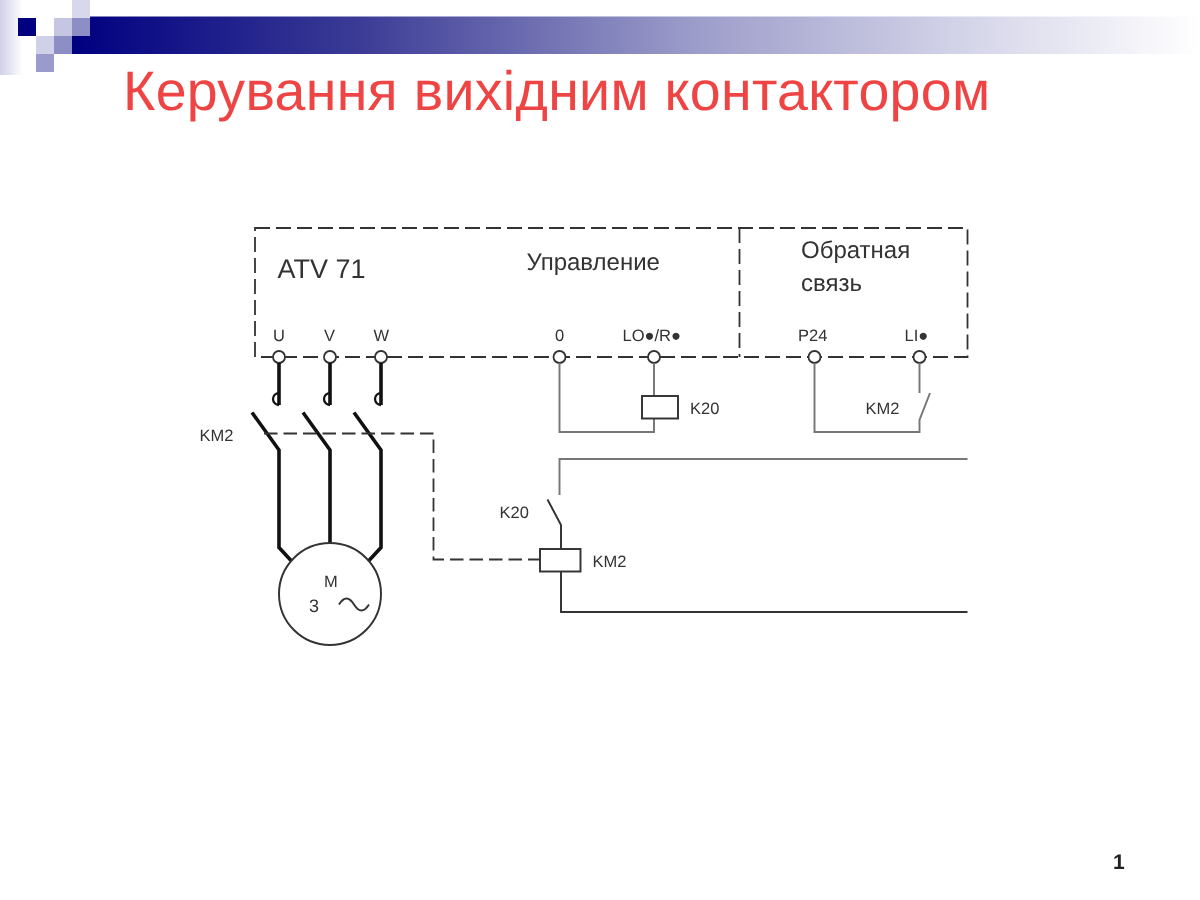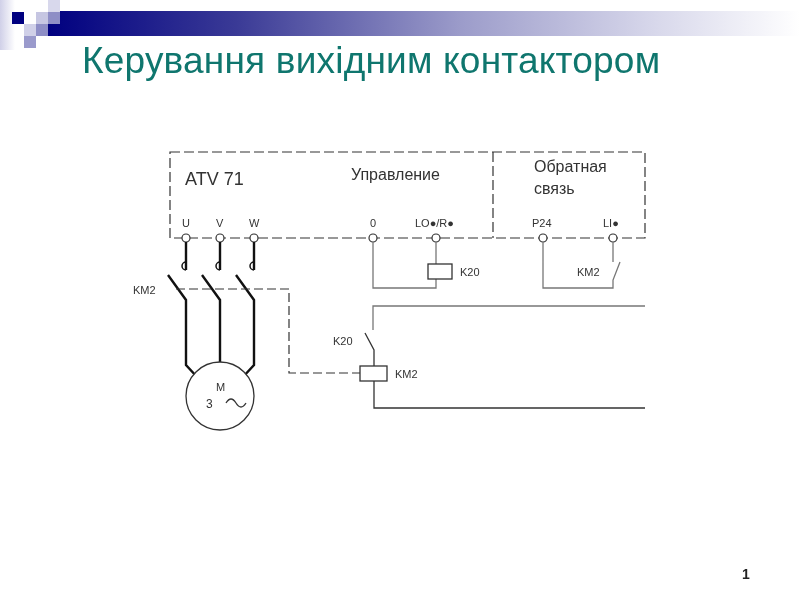--- a/index.html
+++ b/index.html
@@ -1,20 +1,20 @@
 <!DOCTYPE html>
 <html><head>
 <meta charset="utf-8">
 <style>
   html, body { margin: 0; padding: 0; background: #ffffff; }
   body { width: 800px; height: 600px; position: relative; overflow: hidden; font-family: "Liberation Sans", sans-serif; }
   .header-bar { position: absolute; left: 48px; top: 11px; width: 752px; height: 25px;
     background: linear-gradient(to right, #000080 0%, #3a3a96 25%, #9c9cca 55%, #d6d6ea 80%, #ffffff 100%); }
   .sq { position: absolute; }
-  .slide-title { position: absolute; left: 82px; top: 40px; font-size: 37px; color: #0f766e; letter-spacing: 0.2px; white-space: nowrap; }
+  .slide-title { position: absolute; left: 82px; top: 40px; font-size: 37px; color: #ef4444; letter-spacing: 0.2px; white-space: nowrap; }
   .page-number { position: absolute; left: 742px; top: 566px; font-size: 14px; font-weight: bold; color: #222; }
   svg.diagram { position: absolute; left: 0; top: 0; }
   .lbl { font-family: "Liberation Sans", sans-serif; fill: #333; }
 </style>
 </head>
 <body>
 
 <div class="header-bar"></div>
 <div class="sq" style="left:0;top:0;width:15px;height:50px;background:linear-gradient(to right,#d0d0e8,#ffffff);"></div>
 <div class="sq" style="left:12px;top:12px;width:12px;height:12px;background:#000080;"></div>

